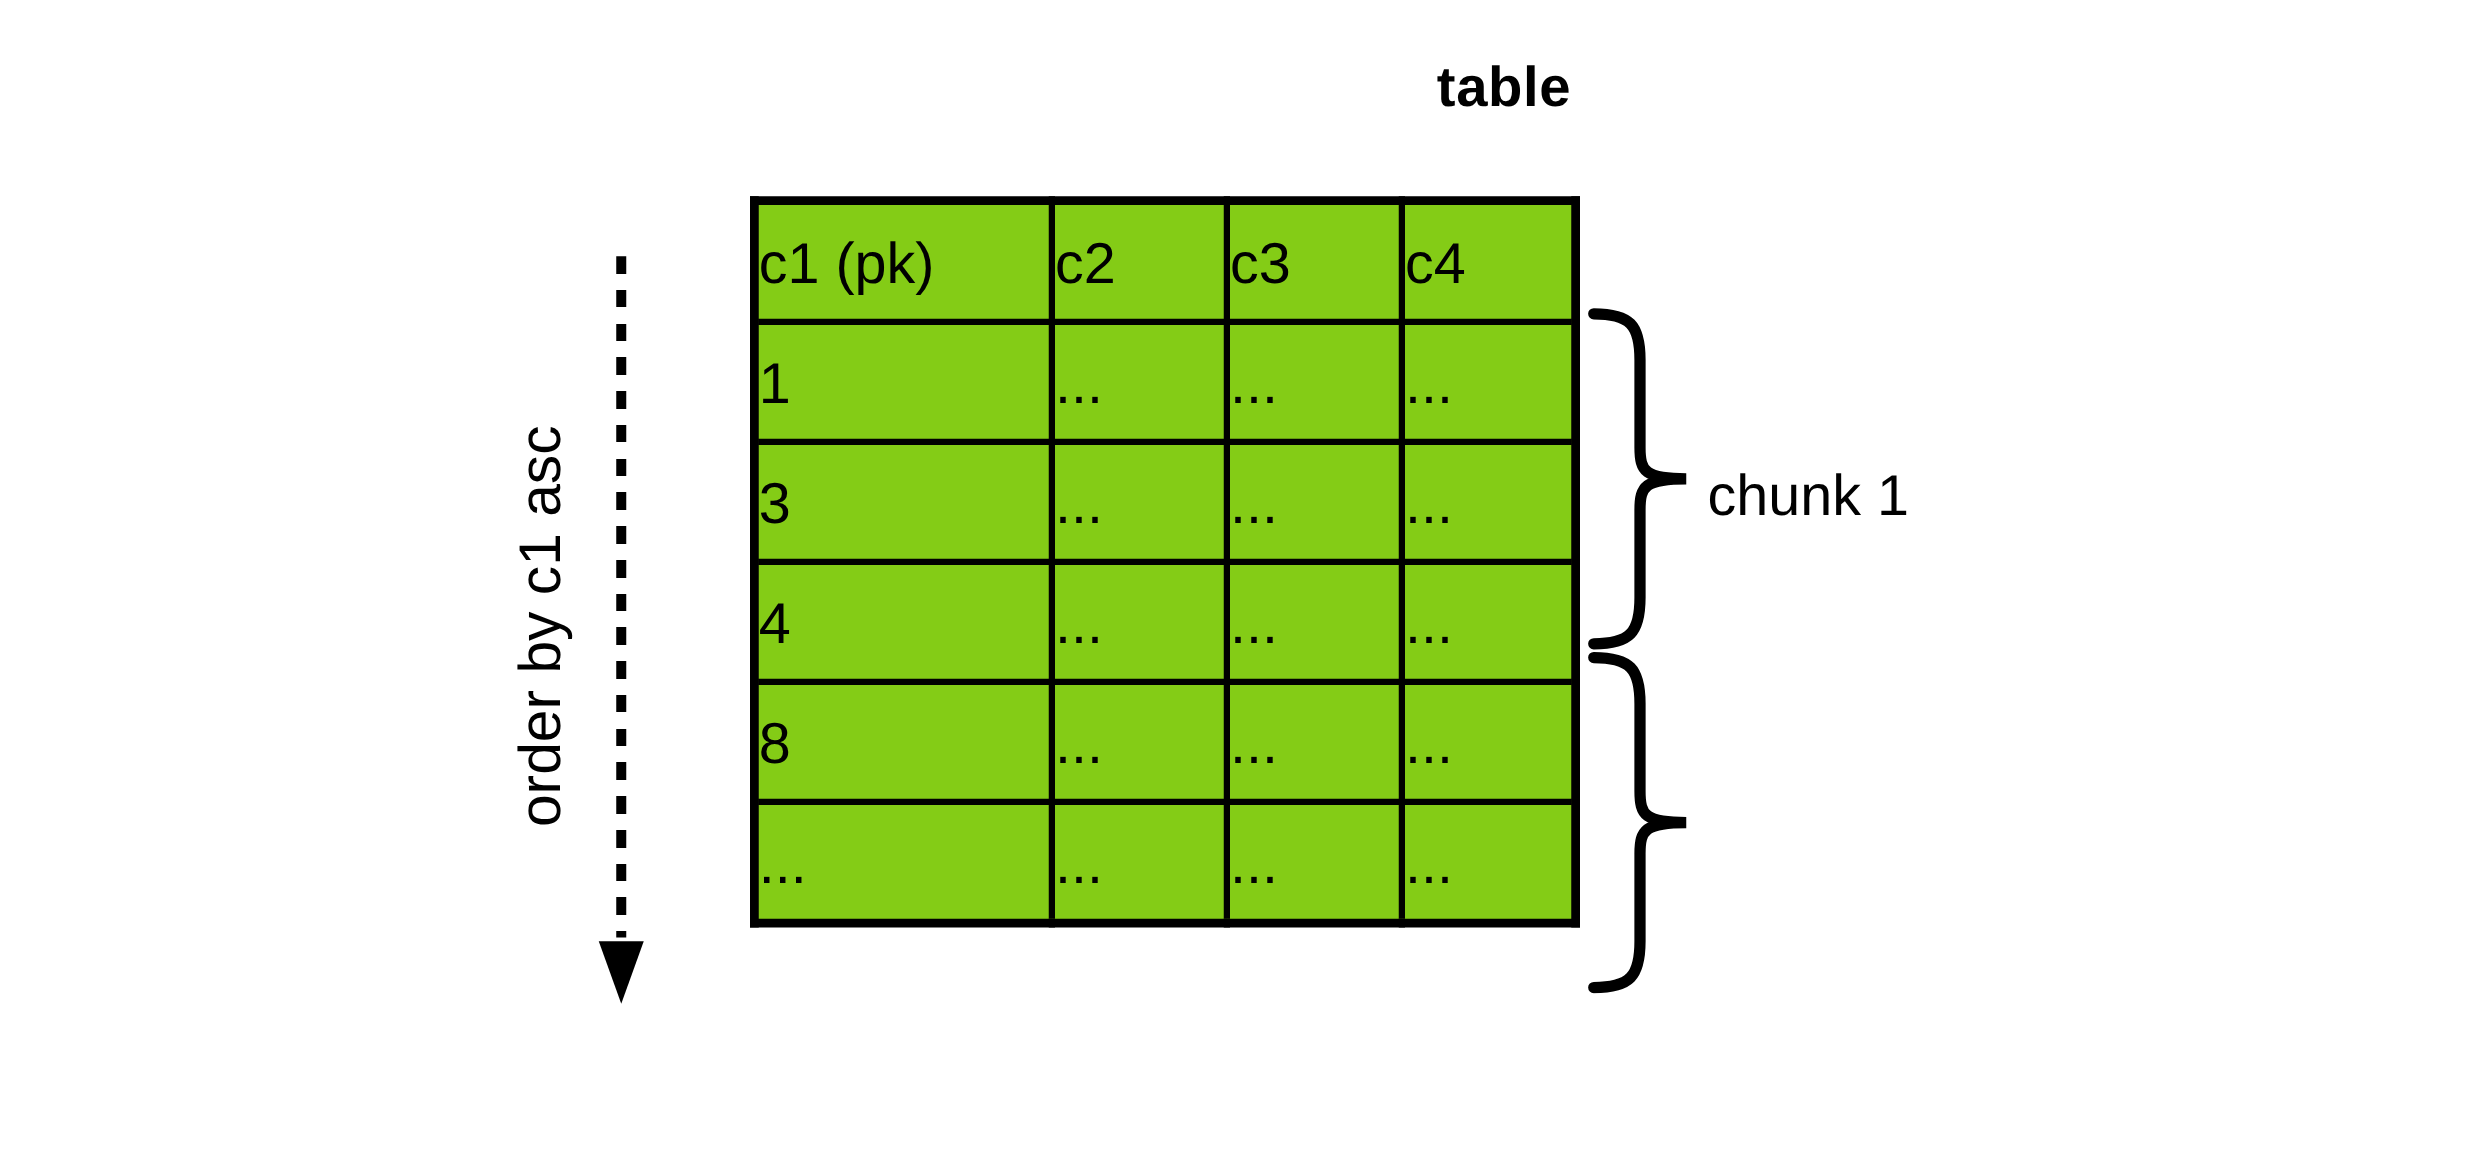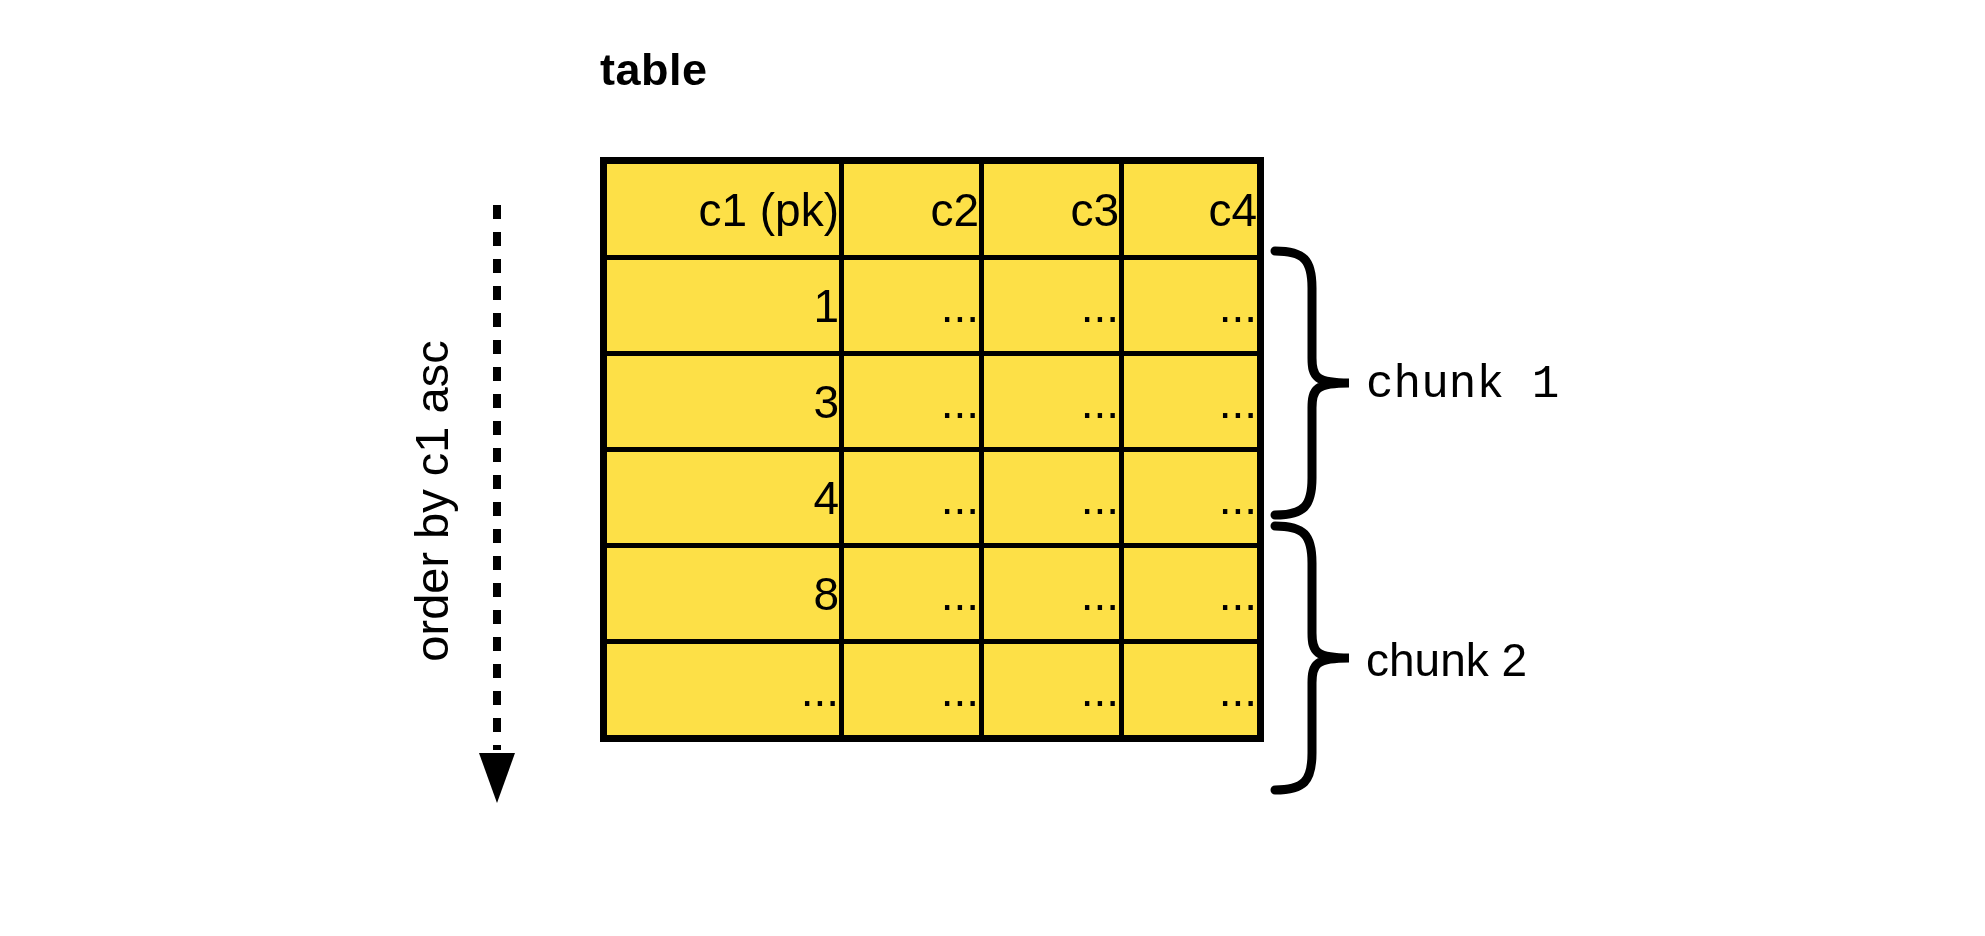--- a/index.html
+++ b/index.html
@@ -16,43 +16,43 @@
     overflow: hidden;
     color: #000;
   }
 
   
   .diagram-title {
     position: absolute;
     left: 600px;
     top: 44px;
     width: 657px;
-    text-align: left;
+    text-align: right;
     font-size: 45px;
     font-weight: bold;
     letter-spacing: 0.5px;
   }
 
   
   table.data-table {
     position: absolute;
     left: 600px;
     top: 157px;
     border-collapse: collapse;
     table-layout: fixed;
     width: 657px;
   }
   table.data-table td {
     border: 5px solid #000;
     height: 91px;
-    text-align: right;
+    text-align: left;
     vertical-align: middle;
     font-size: 46px;
     padding: 0;
-    background: #fde047;
+    background: #84cc16;
   }
   table.data-table {
     border: 7px solid #000;
   }
   td.chunk1 { background: var(--chunk1-green, #d6e8d4); }
   td.chunk2 { background: var(--chunk2-yellow, #ffeecb); }
 
   
   .order-label {
     position: absolute;
@@ -103,21 +103,21 @@
   .brace svg { display: block; width: 100%; height: 100%; }
 
   
   .chunk-label {
     position: absolute;
     left: 1366px;
     font-size: 46px;
     line-height: 54px;
     white-space: nowrap;
   }
-  .chunk-label-1 { top: 358px; font-family: Liberation Mono, monospace; }
+  .chunk-label-1 { top: 369px; }
   .chunk-label-2 { top: 633px; }
 </style>
 </head>
 <body>
 
 <div class="canvas">
 
   <div class="diagram-title">table</div>
 
   <div class="order-label">order by c1 asc</div>
@@ -178,15 +178,14 @@
     </svg>
   </div>
 
   <div class="brace brace-2">
     <svg viewBox="0 0 84 274" xmlns="http://www.w3.org/2000/svg">
       <path d="M5,5 C34,5 42,14 42,42 L42,112 C42,131 46,137 79,137 C46,137 42,143 42,162 L42,232 C42,260 34,269 5,269" fill="none" stroke="#000" stroke-width="9" stroke-linecap="round"></path>
     </svg>
   </div>
 
   <div class="chunk-label chunk-label-1">chunk 1</div>
-  <div class="chunk-label chunk-label-2">chunk 2</div>
 
 </div>
 
 </body></html>

